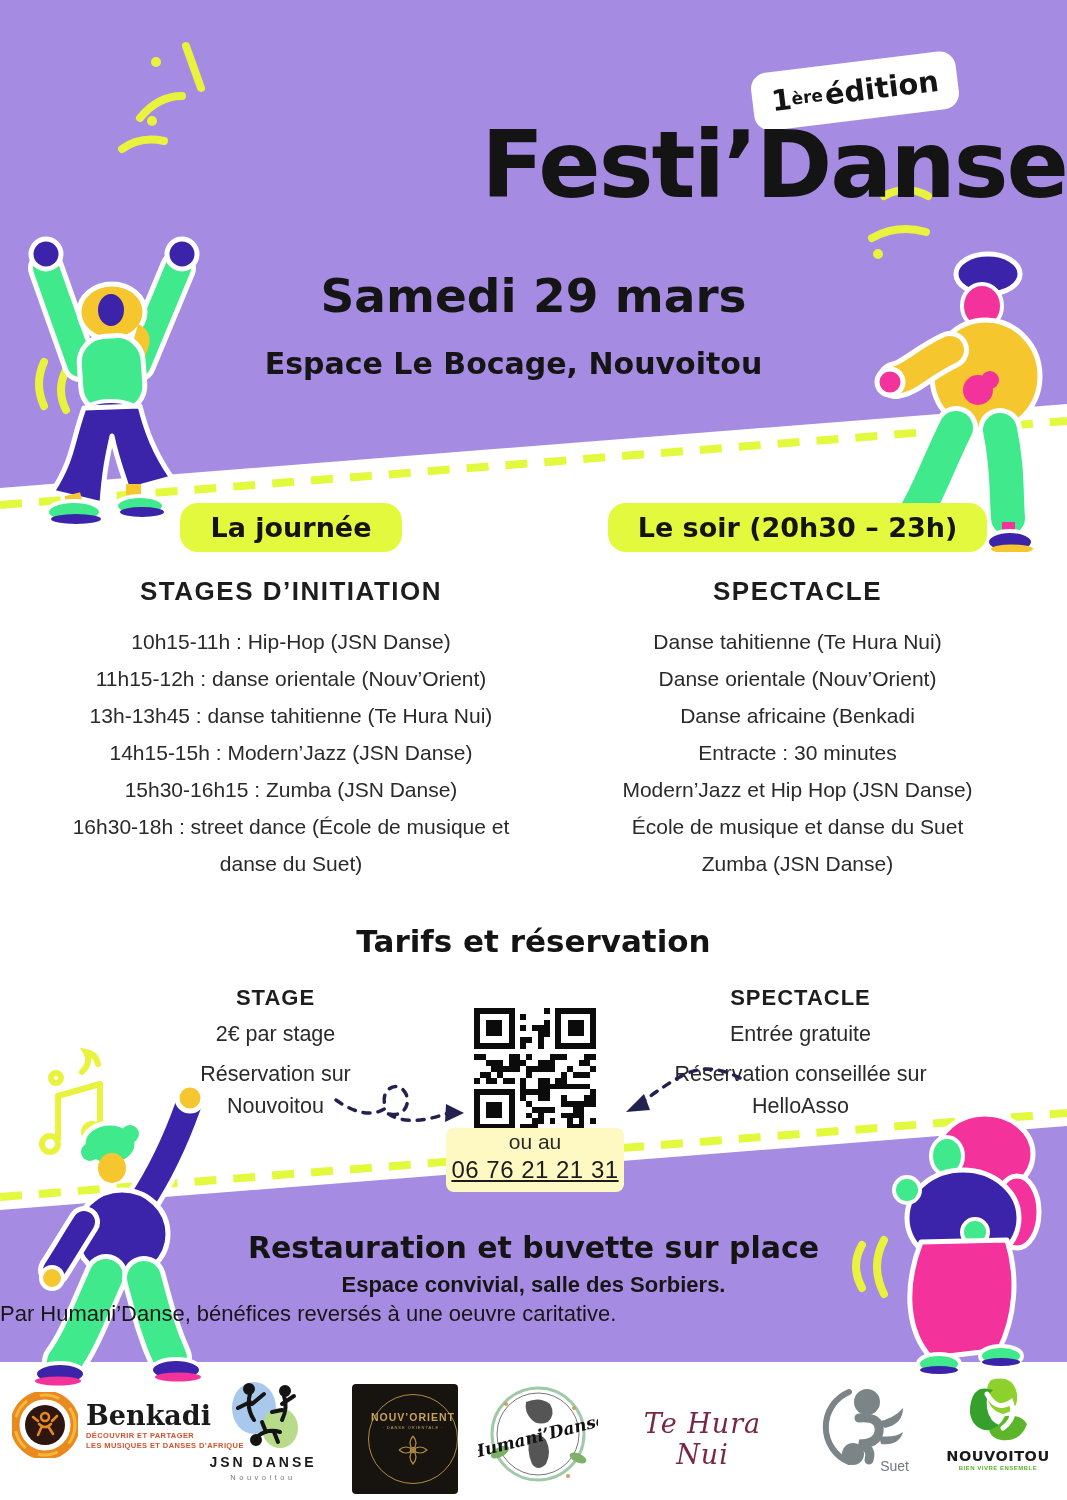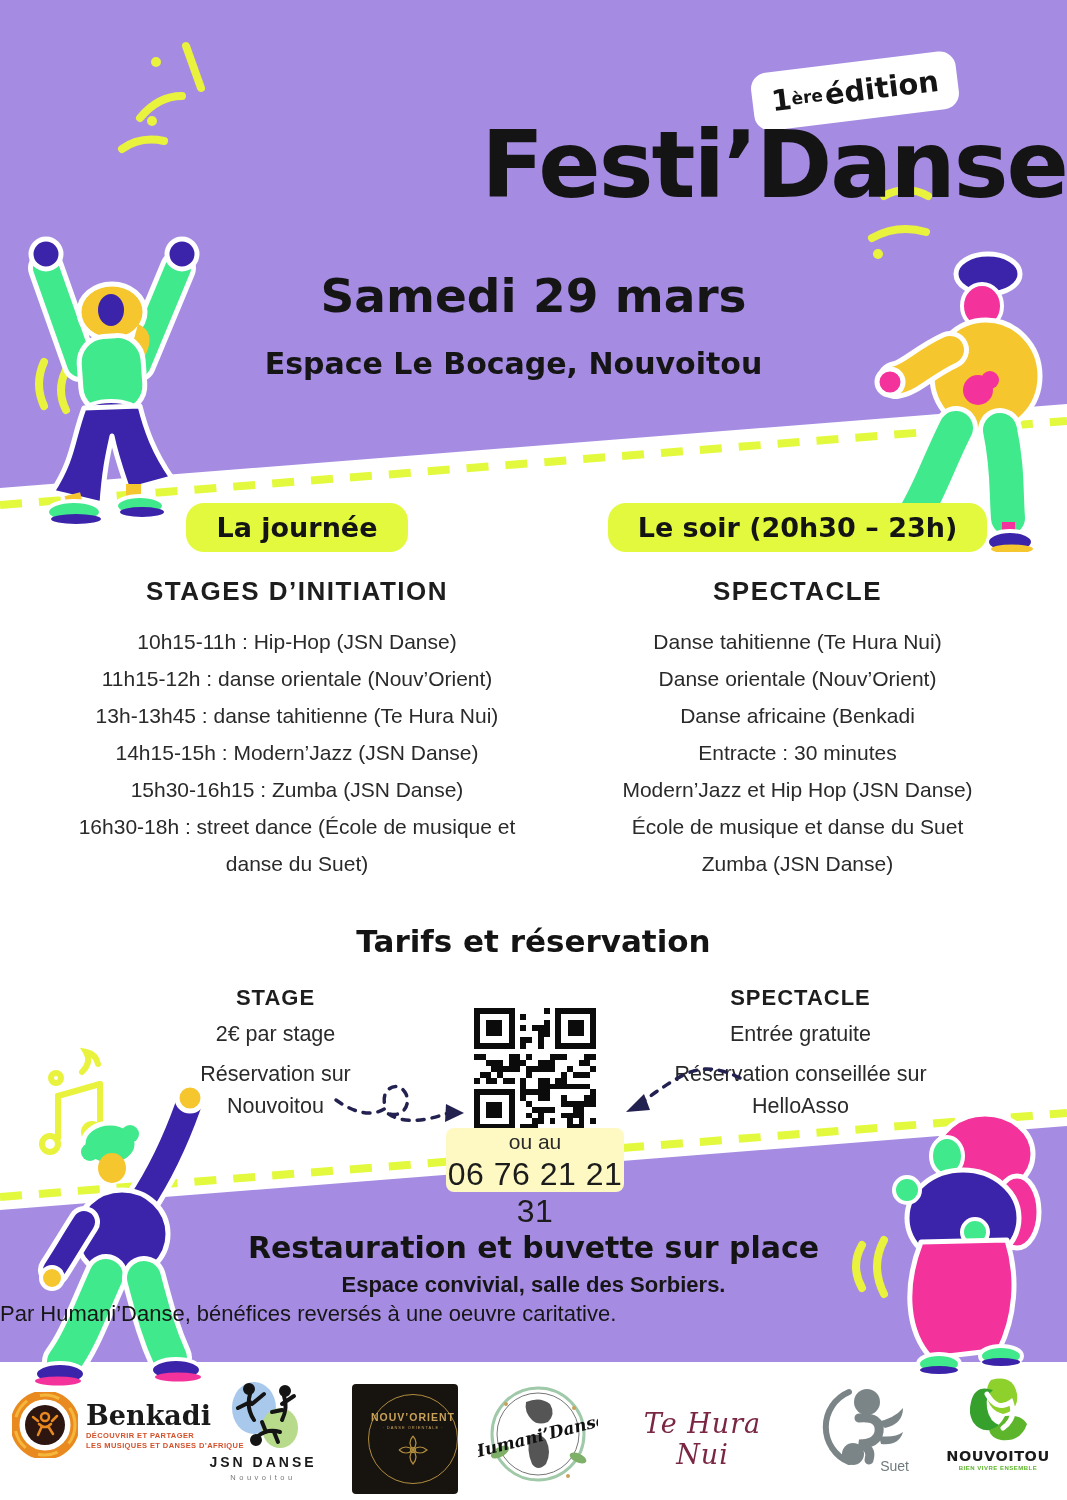--- a/index.html
+++ b/index.html
@@ -13,21 +13,21 @@
   .title{left:0;top:112px;width:1067px;text-align:right;font-size:92px;letter-spacing:-2px;}
   .date{left:0;top:268px;width:1067px;text-align:center;font-size:47px;font-weight:800;
         font-family:"DejaVu Sans","Liberation Sans",sans-serif;color:#151515;}
   .venue{left:0;top:346px;width:953px;text-align:center;font-size:30px;font-weight:700;
          font-family:"DejaVu Sans","Liberation Sans",sans-serif;color:#151515;padding-left:37px;}
   .badge{left:752px;top:62px;width:206px;height:58px;background:#ffffff;border-radius:16px;
          transform:rotate(-7deg);display:flex;align-items:center;justify-content:center;
          font-size:29px;}
   .badge sup{font-size:17px;margin-right:2px;}
   .col{top:503px;text-align:center;}
-  .col-day{left:42px;width:510px;text-align:center;}
+  .col-day{left:36px;width:510px;text-align:center;}
   .col-evening{left:545px;width:505px;}
   .pill{display:inline-block;background:#e3f93d;border-radius:18px;padding:9px 30px;
         font-size:27px;}
   .col h2{margin:24px 0 0 0;font-size:26px;font-weight:600;letter-spacing:1.5px;color:#1d1d1d;
           font-family:"Liberation Sans",sans-serif;}
   .sched{margin:16px auto 16px auto;font-size:21px;line-height:37px;color:#2a2a2a;max-width:490px;}
   .sched p{margin:0;}
   .tarifs-h{left:0;top:923px;width:1067px;text-align:center;font-size:31px;}
   .price-block{top:981px;text-align:center;color:#2a2a2a;}
   .pb-stage{left:128px;width:295px;}
@@ -41,21 +41,21 @@
   .qr-grid{position:absolute;inset:0;display:grid;
            grid-template-columns:repeat(21,1fr);grid-template-rows:repeat(21,1fr);}
   .qr-grid .m{background:#0b0b0b;}
   .finder{position:absolute;width:33.4%;height:33.4%;box-sizing:border-box;border:6px solid #0b0b0b;
           background:#fff;display:flex;align-items:center;justify-content:center;}
   .finder::after{content:'';width:55%;height:55%;background:#0b0b0b;}
   .f-tl{left:0;top:0;} .f-tr{right:0;top:0;} .f-bl{left:0;bottom:0;}
   .phone-card{left:446px;top:1128px;width:178px;height:64px;background:#fef9c3;border-radius:8px;
               text-align:center;}
   .phone-card .ouau{margin:2px 0 0 0;font-size:21px;color:#2a2a2a;}
-  .phone-card .num{margin:2px 0 0 0;font-size:32px;letter-spacing:.5px;color:#1c1c1c;font-weight:500;}
+  .phone-card .num{margin:2px 0 0 0;font-size:24px;letter-spacing:.5px;color:#1c1c1c;font-weight:500;text-decoration:underline;}
   
   .resto-h{left:0;top:1230px;width:1067px;text-align:center;font-size:30px;}
   .resto-l1{left:0;top:1272px;width:1067px;text-align:center;font-size:22px;font-weight:600;color:#161616;margin:0;}
   .resto-l2{left:0;top:1301px;width:1067px;font-size:22px;font-weight:500;color:#161616;margin:0;}
   
   .logo{text-align:center;color:#1a1a1a;}
   .benkadi{left:12px;top:1392px;display:flex;align-items:center;gap:8px;text-align:left;}
   .benkadi .bk-name{font-family:"DejaVu Serif","Liberation Serif",serif;font-weight:700;font-size:27px;}
   .benkadi .bk-tag{font-size:7.5px;color:#d4502a;font-weight:700;letter-spacing:.4px;line-height:10px;}
   .jsn{left:208px;top:1380px;width:110px;}

